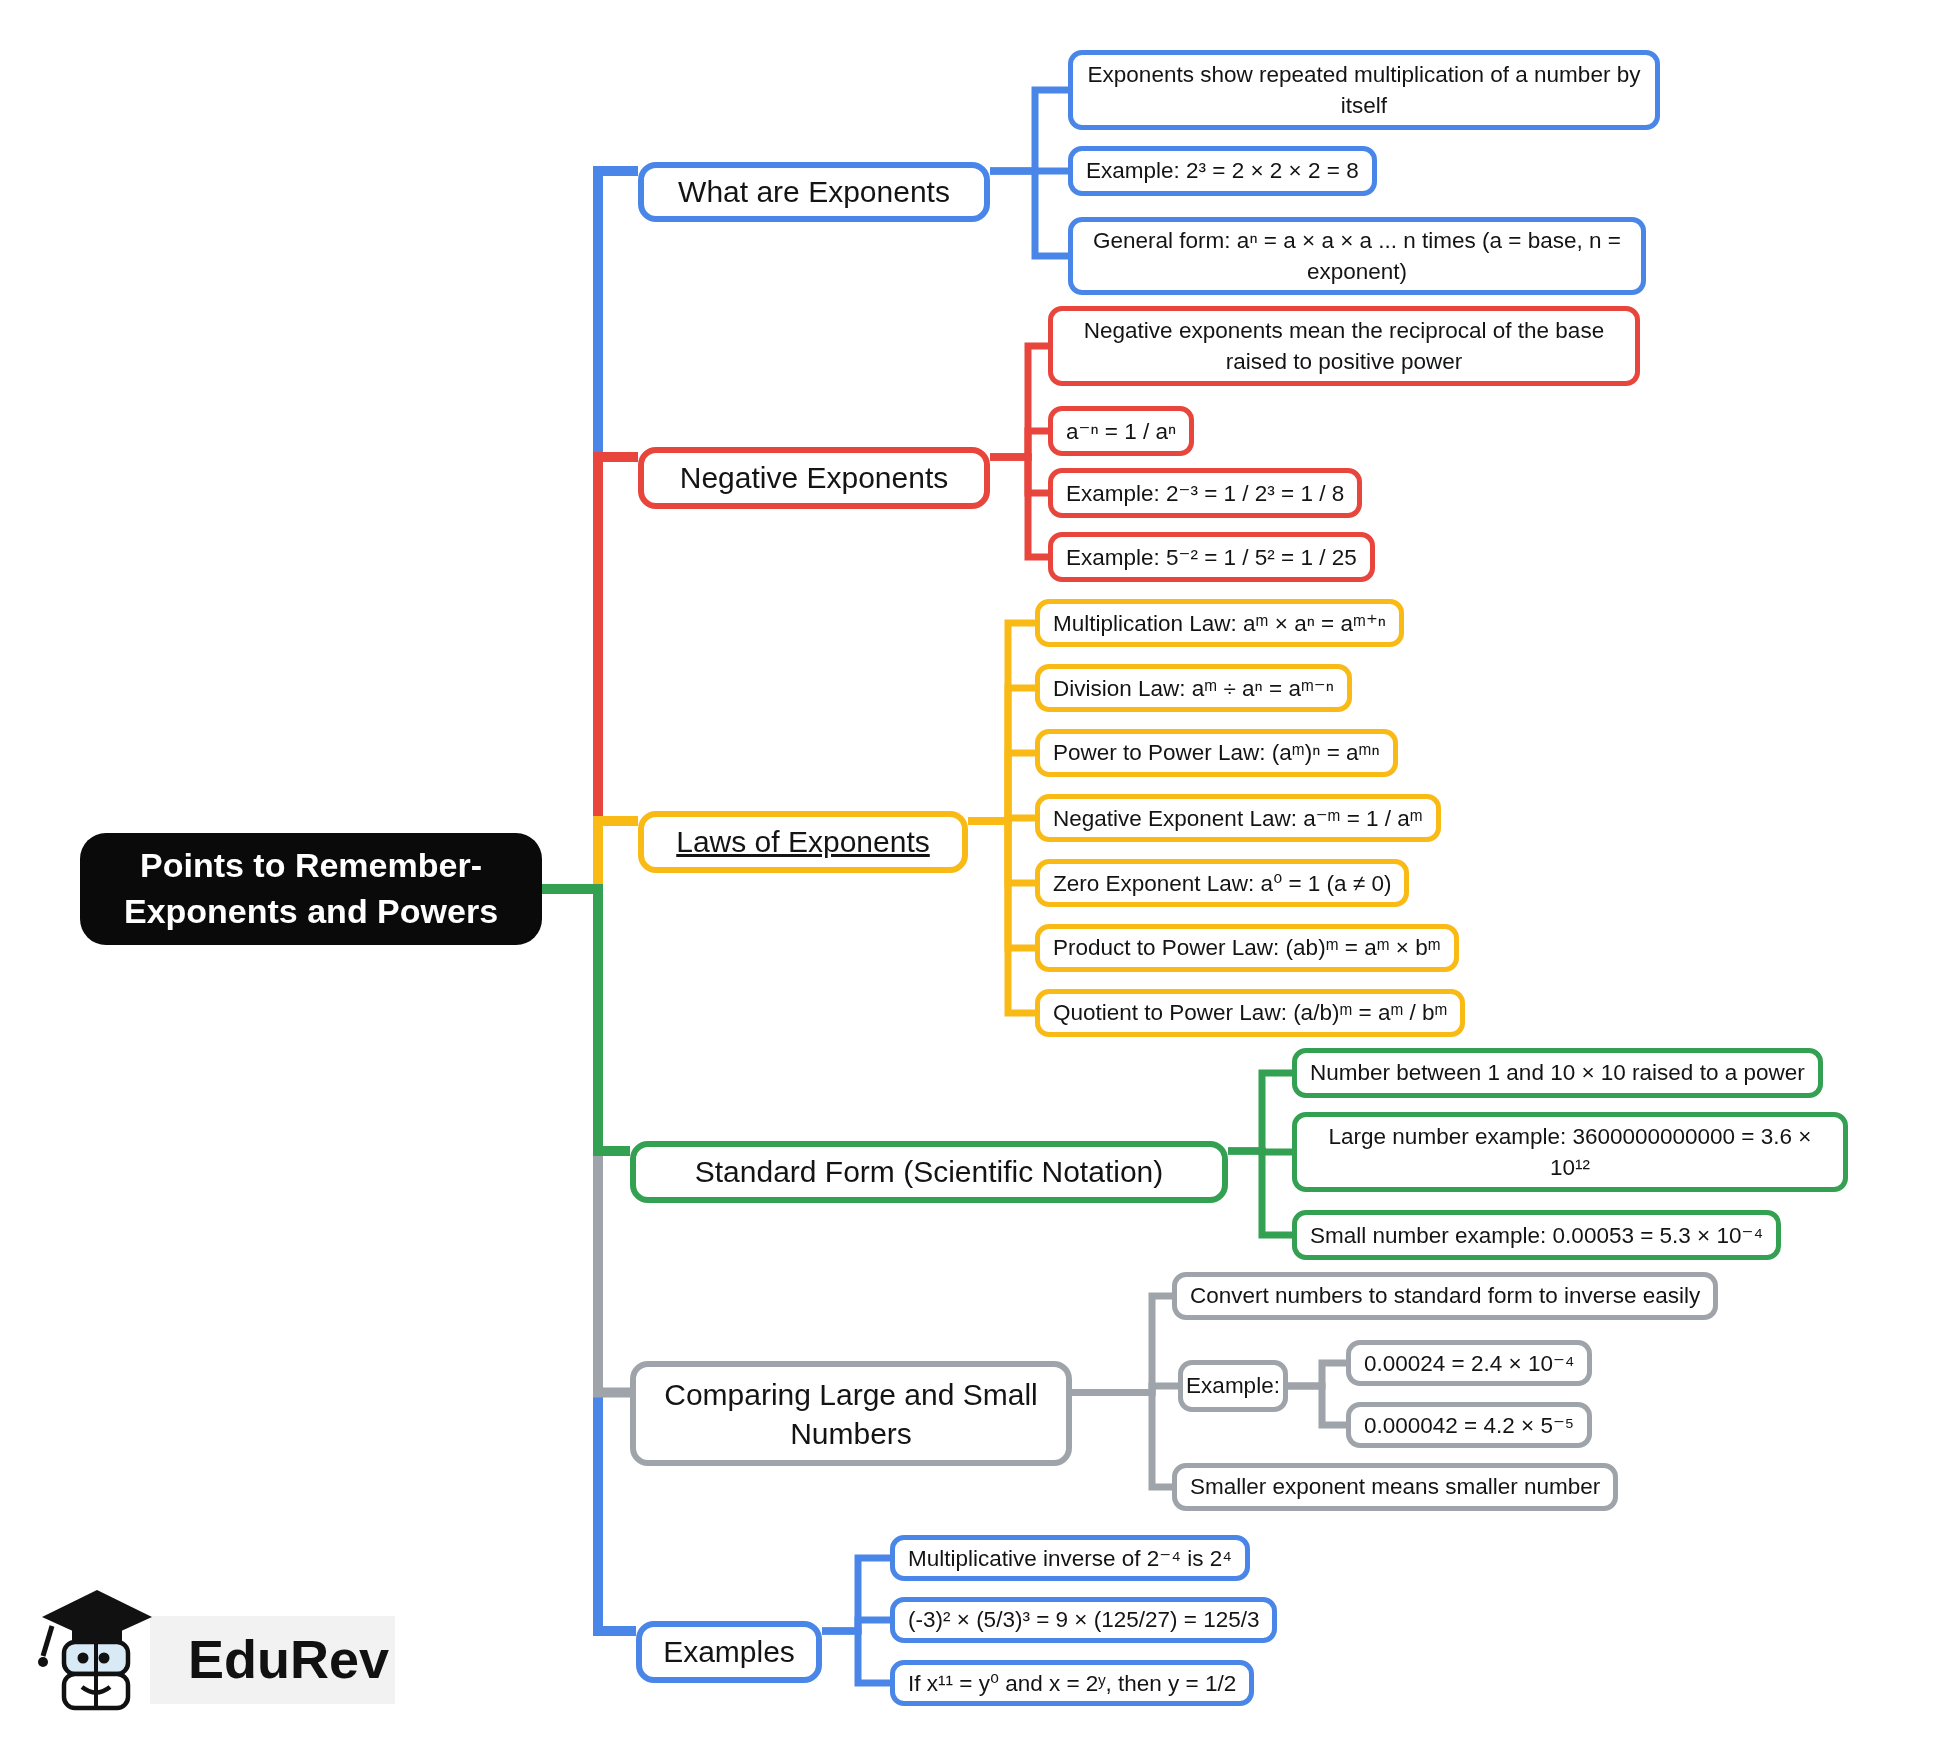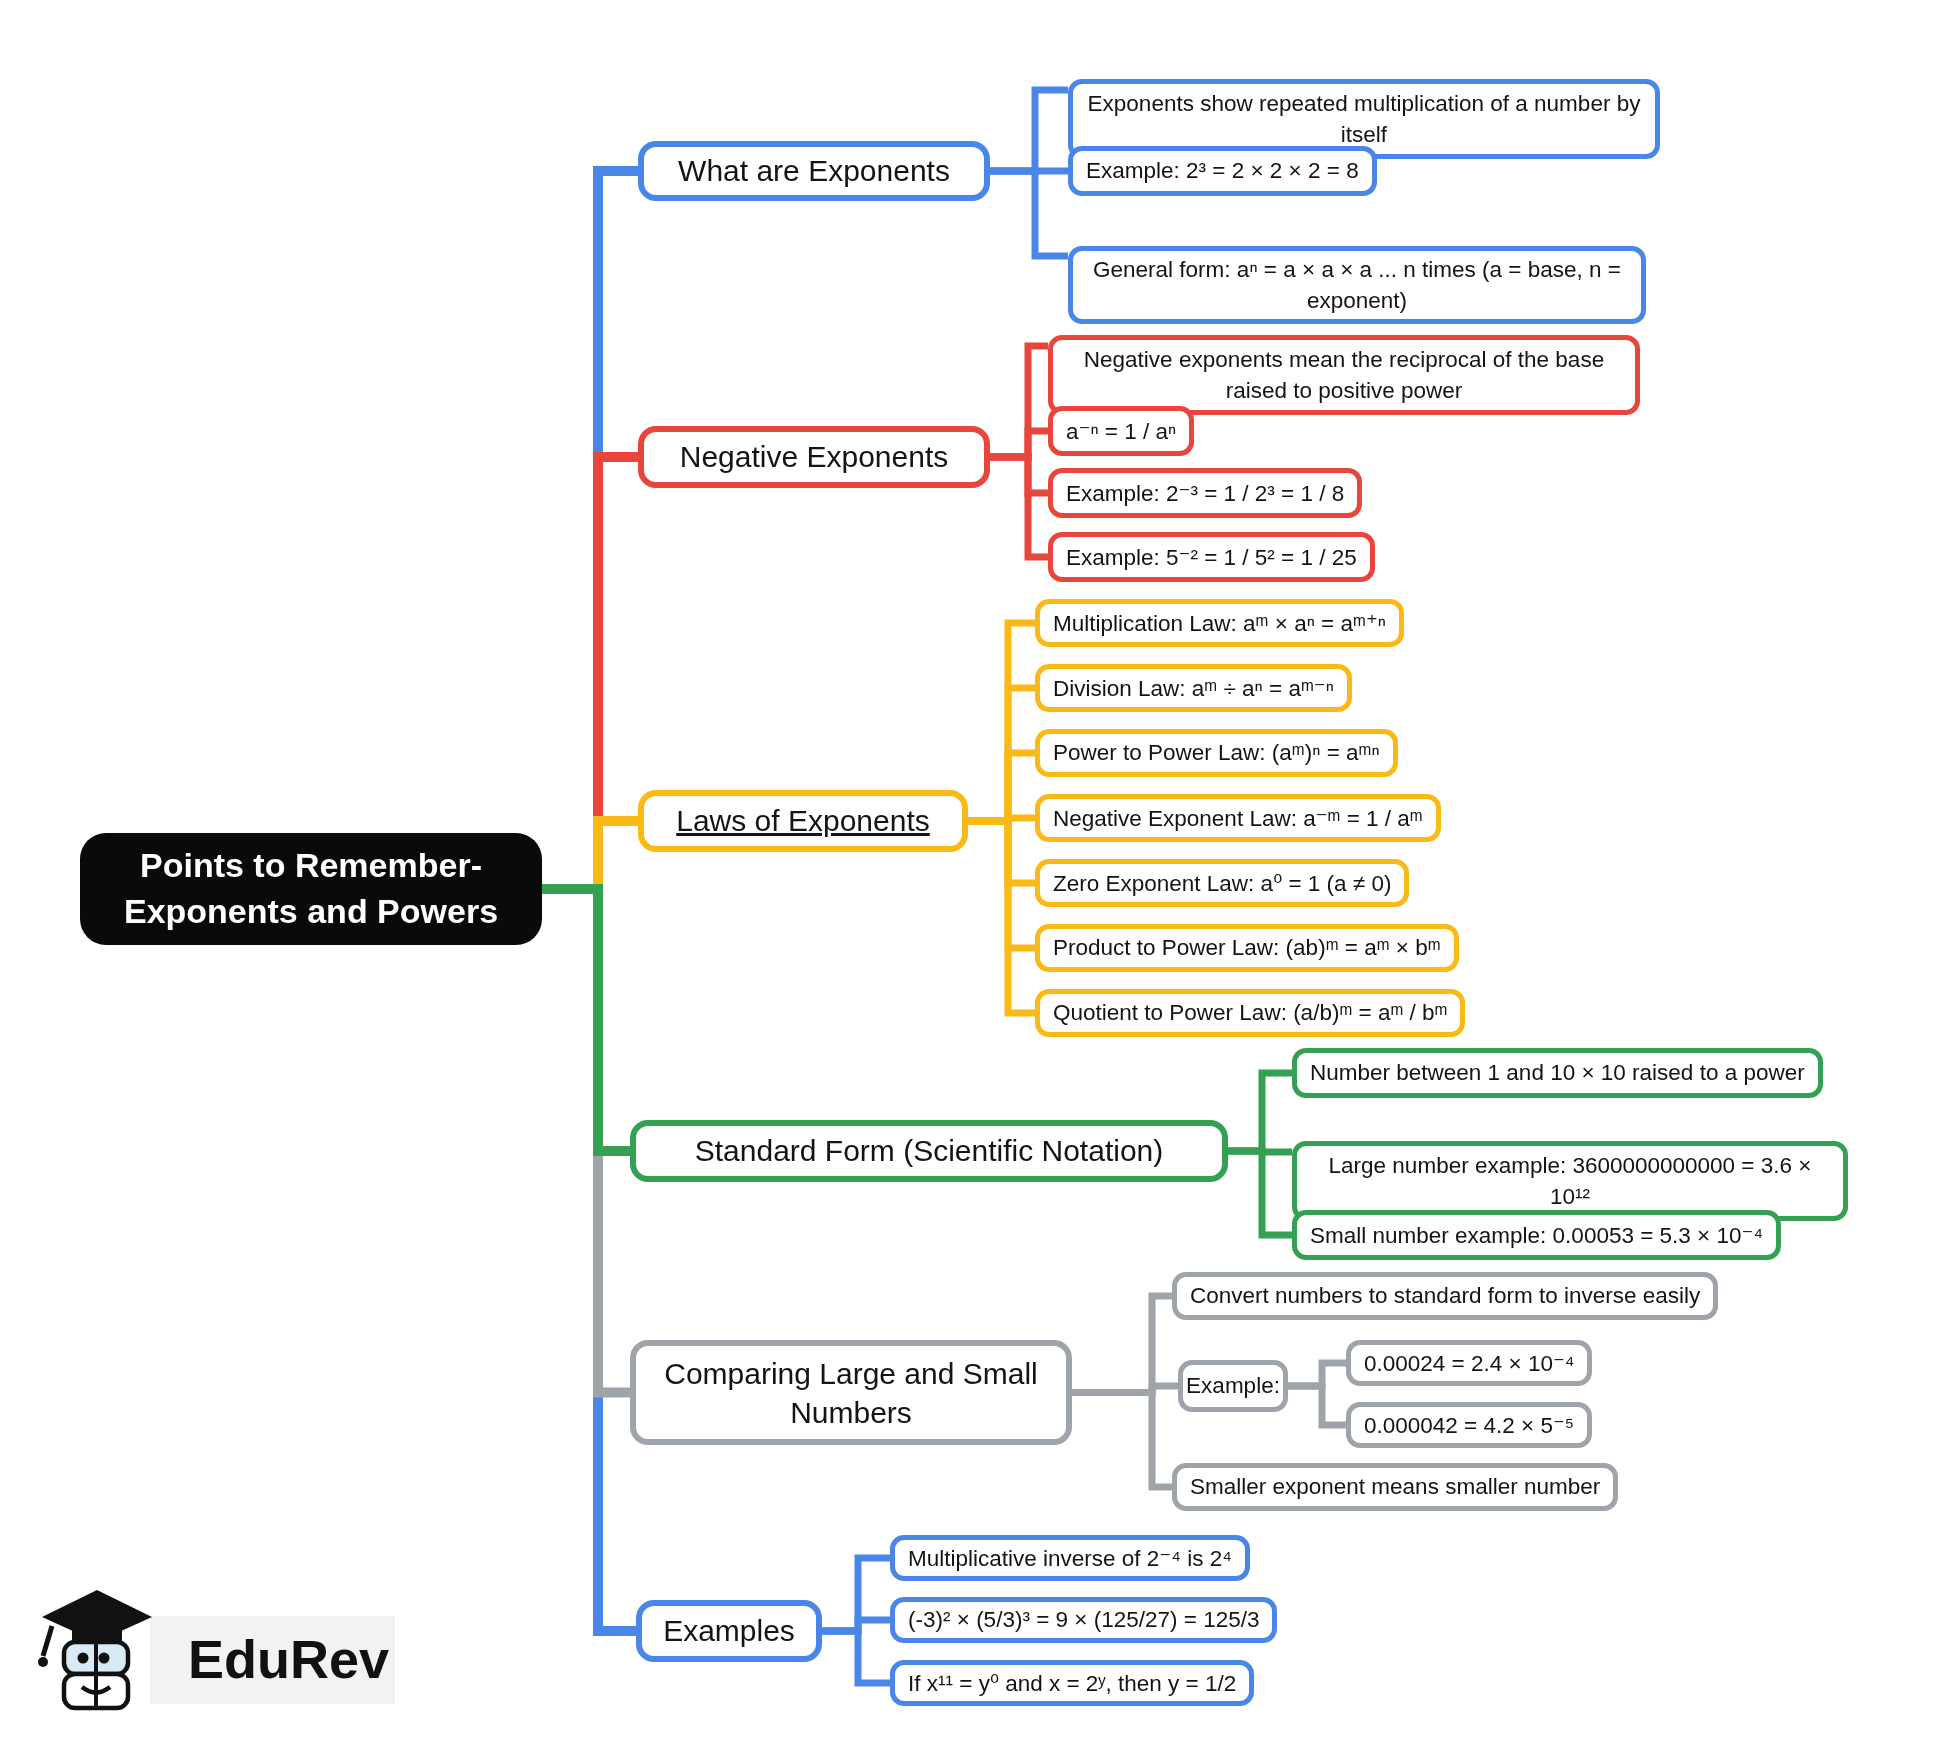--- a/index.html
+++ b/index.html
@@ -10,27 +10,27 @@
   #connectors{position:absolute;left:0;top:0;z-index:0;}
   .box{
     position:absolute;z-index:1;background:#ffffff;box-sizing:border-box;
     display:flex;align-items:center;justify-content:center;color:#141414;
   }
   .root-node{
     background:#0a0a0a;color:#ffffff;border-radius:26px;
     font-weight:bold;font-size:34px;line-height:1.35;text-align:center;
   }
   .branch-node{
-    border:6px solid;border-radius:18px;font-size:30px;padding:0 16px;white-space:nowrap;
+    border:6px solid;border-radius:18px;font-size:30px;padding:0 16px;white-space:nowrap;margin-top:21px;
   }
   .branch-node.multi{white-space:normal;text-align:center;line-height:1.3;}
   .kid{
     border:5px solid;border-radius:14px;font-size:22.5px;padding:16px 13px;white-space:nowrap;
   }
-  .kid.multi{white-space:normal;text-align:center;line-height:1.4;padding:12px 10px;margin-top:29px;}
+  .kid.multi{white-space:normal;text-align:center;line-height:1.4;padding:12px 10px;}
   .logo-backdrop{position:absolute;background:#f2f2f2;z-index:0;}
   .logo-mascot{position:absolute;z-index:1;}
   .logo-wordmark{
     position:absolute;z-index:1;font-size:54px;font-weight:bold;color:#111;
     letter-spacing:0px;
   }
 </style>
 </head>
 <body>
 

